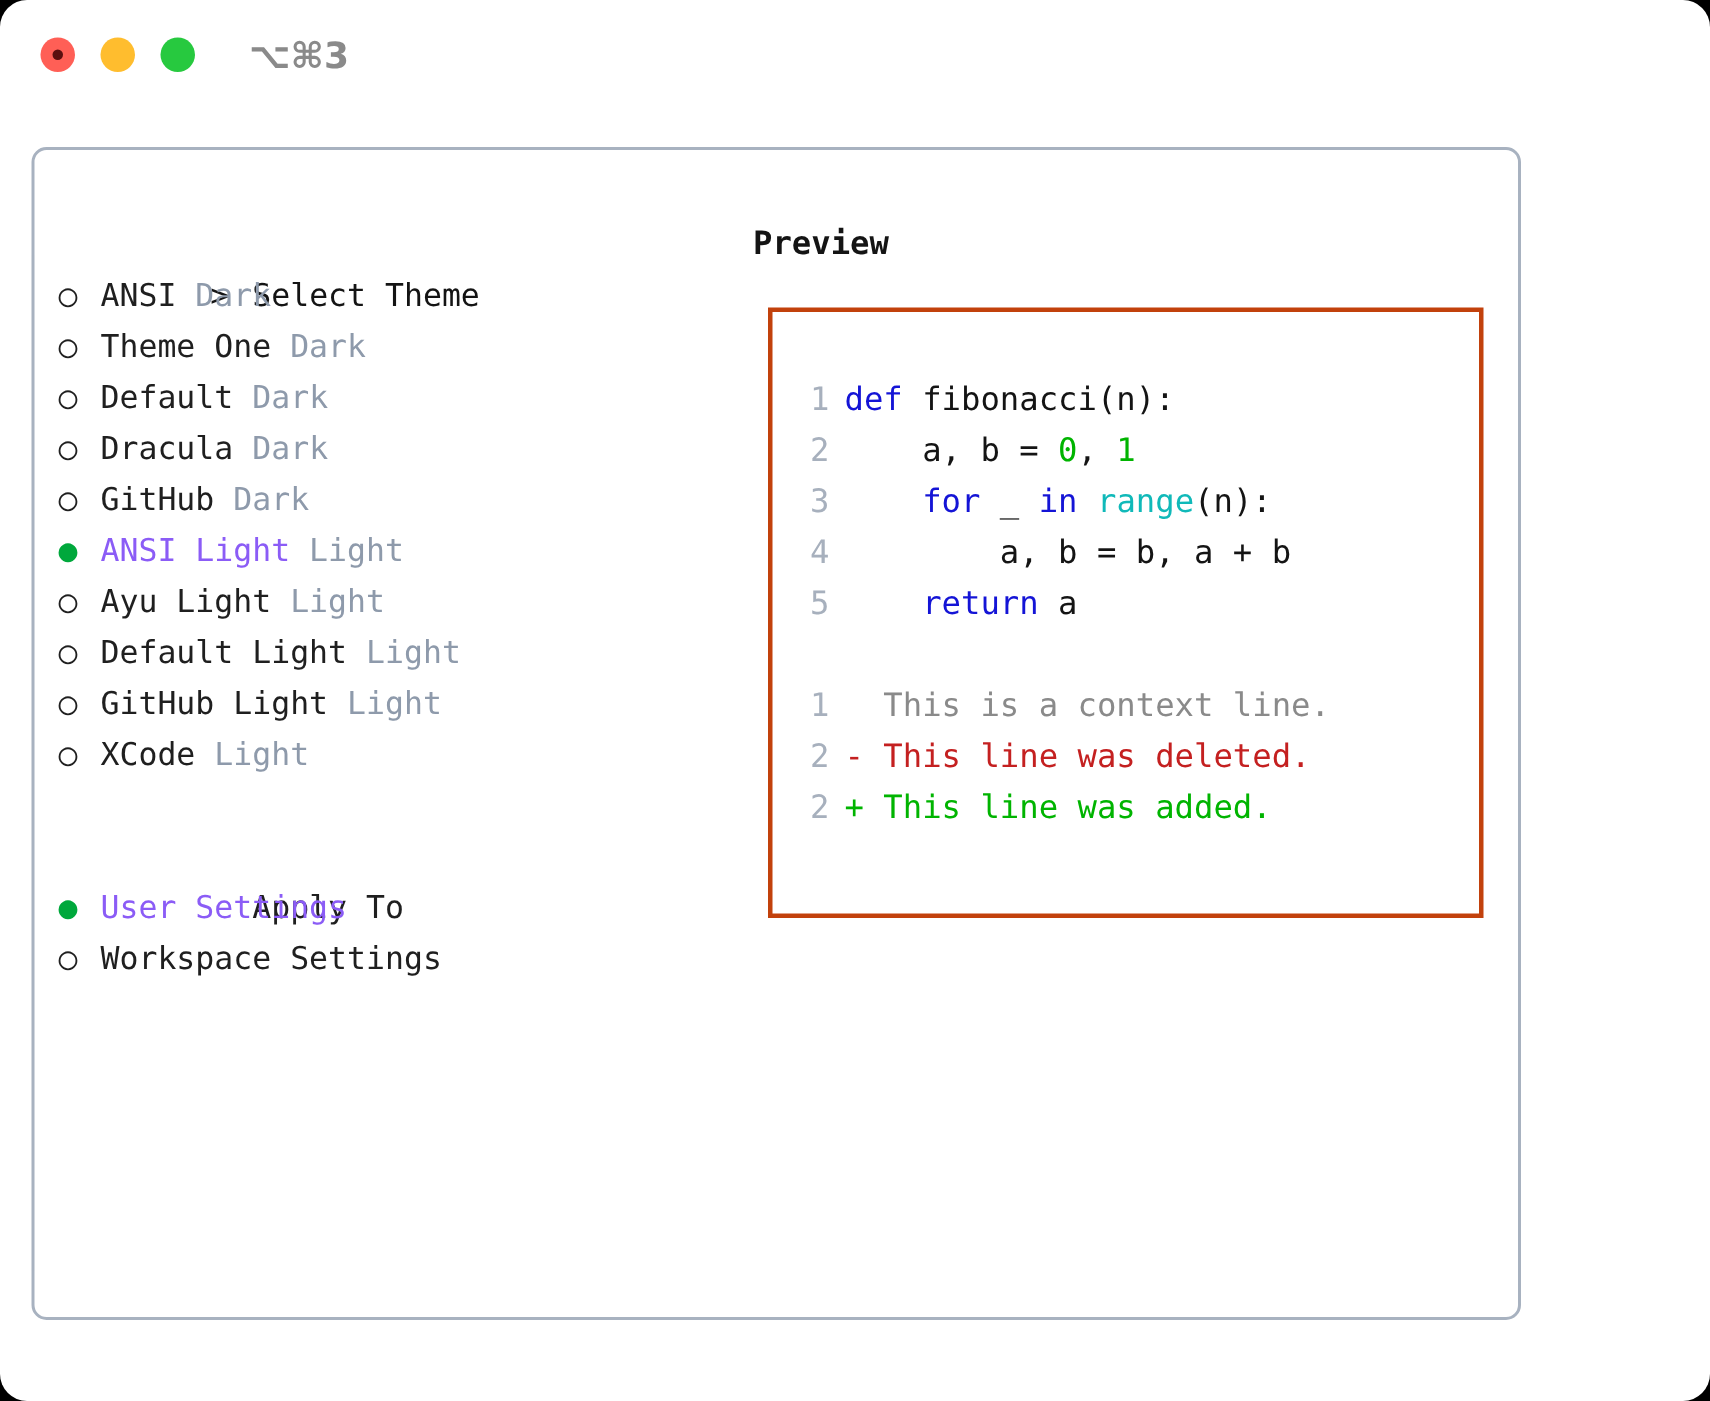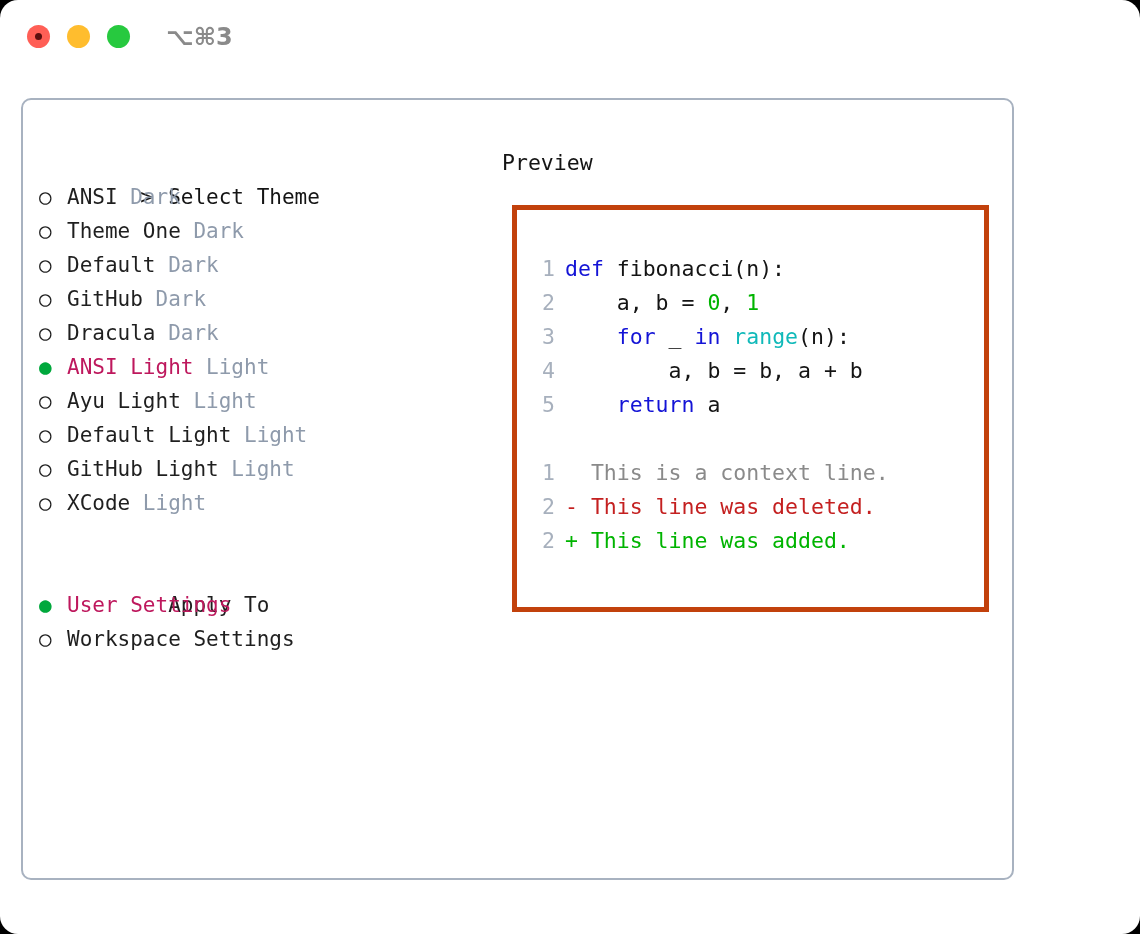--- a/index.html
+++ b/index.html
@@ -83,21 +83,21 @@
   }
 
   .marker {
     display: inline-block;
     width: 28px;
     text-align: left;
   }
   .marker-green { color: #00a83c; }
 
   .dim { color: #8e9aab; }
-  .sel { color: #be185d; }
+  .sel { color: #8b5cf6; }
 
   .spacer { height: 34px; }
 
   #hint {
     position: absolute;
     left: 16px; top: 612px;
     width: 420px;
     font-size: 21.5px;
     line-height: 34px;
     color: #9aa5b4;
@@ -105,29 +105,29 @@
   }
 
   
   #right-col {
     position: absolute;
     left: 479px; top: 46px;
     width: 500px;
   }
   #preview-title {
     font-size: 21.5px;
-    font-weight: normal;
+    font-weight: bold;
     color: #141414;
     line-height: 34px;
   }
   #preview-box {
     position: absolute;
     left: 10px; top: 59px;
     width: 477px; height: 407px;
-    border: 5px solid #c2410c;
+    border: 3px solid #c2410c;
     background: #ffffff;
   }
   #code {
     position: absolute;
     left: 14px; top: 42px;
     font-size: 21.5px;
     line-height: 34px;
     white-space: pre;
   }
   .ln {
@@ -163,22 +163,22 @@
     <div id="left-col">
 
       <div class="row hdr">
         <span class="marker">&gt;</span><span>Select Theme</span>
       </div>
 
       <div id="theme-list">
           <div class="row"><span class="marker">○</span><span class="">ANSI</span><span class="dim"> Dark</span></div>
           <div class="row"><span class="marker">○</span><span class="">Theme One</span><span class="dim"> Dark</span></div>
           <div class="row"><span class="marker">○</span><span class="">Default</span><span class="dim"> Dark</span></div>
+          <div class="row"><span class="marker">○</span><span class="">Dracula</span><span class="dim"> Dark</span></div>
           <div class="row"><span class="marker">○</span><span class="">GitHub</span><span class="dim"> Dark</span></div>
-          <div class="row"><span class="marker">○</span><span class="">Dracula</span><span class="dim"> Dark</span></div>
           <div class="row"><span class="marker marker-green">●</span><span class="sel">ANSI Light</span><span class="dim"> Light</span></div>
           <div class="row"><span class="marker">○</span><span class="">Ayu Light</span><span class="dim"> Light</span></div>
           <div class="row"><span class="marker">○</span><span class="">Default Light</span><span class="dim"> Light</span></div>
           <div class="row"><span class="marker">○</span><span class="">GitHub Light</span><span class="dim"> Light</span></div>
           <div class="row"><span class="marker">○</span><span class="">XCode</span><span class="dim"> Light</span></div>
         </div>
 
       <div class="spacer"></div>
 
       <div class="row">

